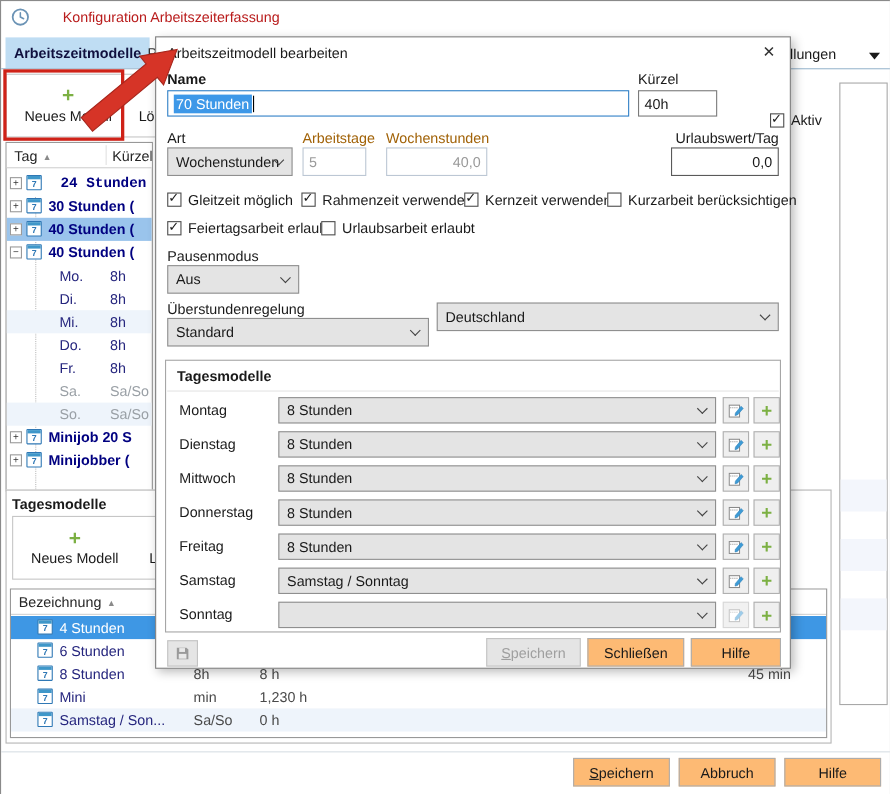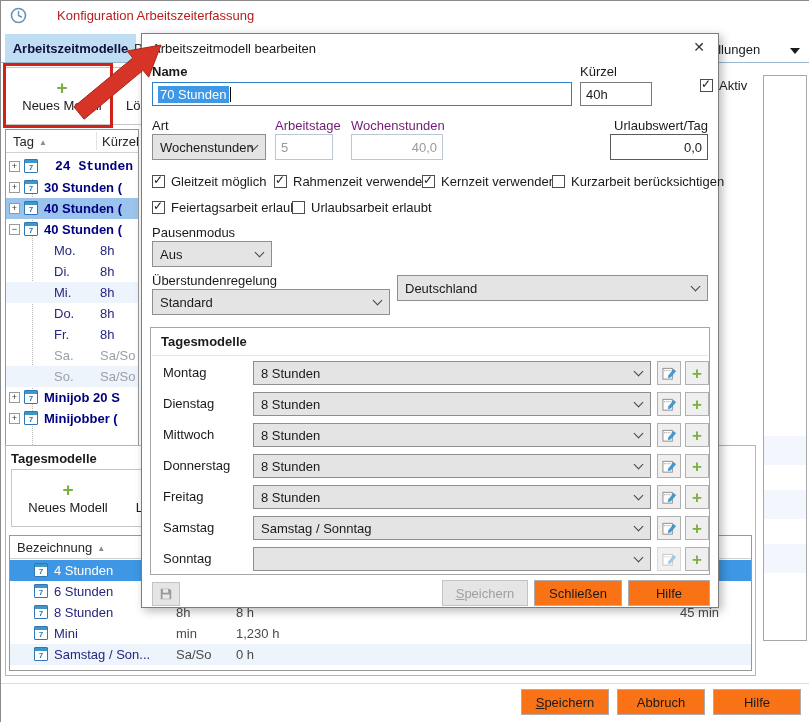--- a/index.html
+++ b/index.html
@@ -43,21 +43,21 @@
   .exp.plus::before{content:"+";}
   .exp.minus::before{content:"−";}
   .cal{position:absolute;top:3px;width:14px;height:14px;border:1px solid #2f78b5;background:#fff;border-radius:1px;}
   .cal::before{content:"";position:absolute;left:0;right:0;top:0;height:3px;background:#3f97c9;}
   .cal::after{content:"7";position:absolute;left:0;right:0;top:3px;text-align:center;
               font-size:8px;font-weight:700;color:#2f78b5;}
   .vguide{position:absolute;width:1px;border-left:1px dotted #bdbdbd;}
   .group-label{position:absolute;font-weight:700;color:#1a1a1a;}
   .group-box{position:absolute;border:1px solid #b5b5b5;background:#fff;}
   
-  .btn{position:absolute;background:#f97316;border:1px solid #adadad;display:flex;align-items:center;
+  .btn{position:absolute;background:#fdba74;border:1px solid #adadad;display:flex;align-items:center;
        justify-content:center;font-size:13px;color:#1a1a1a;cursor:default;}
   .btn.dis{color:#9f9f9f;border-color:#c3c3c3;background:#e5e5e5;}
   .inp{position:absolute;background:#fff;border:1px solid #7a7a7a;display:flex;align-items:center;
        padding:0 5px;overflow:hidden;}
   .inp.right{justify-content:flex-end;}
   .inp.dis{border-color:#bcc7d4;color:#9a9a9a;}
   .inp.dark{border-color:#5a5a5a;}
   .inp.focus{border:1px solid #2f7fc6;}
   .sel-text{background:#3d98e8;color:#fff;padding:1px 2px;}
   .caret{display:inline-block;width:1px;height:15px;background:#000;margin-left:1px;}
@@ -65,21 +65,21 @@
   .combo .ct{position:absolute;left:7px;top:50%;transform:translateY(-50%);white-space:nowrap;color:#1a1a1a;}
   .chev{position:absolute;right:8px;top:50%;width:7px;height:7px;margin-top:-5px;
         border-right:1.5px solid #444;border-bottom:1.5px solid #444;transform:rotate(45deg);}
   .cb{display:inline-block;width:13px;height:13px;border:1px solid #4d4d4d;background:#fff;
       position:relative;vertical-align:-2px;}
   .cb.checked::after{content:"✓";position:absolute;left:0px;top:-3px;font-size:12px;color:#1a1a1a;}
   .cb-item{position:absolute;white-space:nowrap;}
   .cb-item .cb-label{margin-left:6px;}
   .lbl{position:absolute;white-space:nowrap;}
   .lbl.b{font-weight:700;}
-  .lbl.grey{color:#701a75;}
+  .lbl.grey{color:#a16207;}
   .ebtn,.pbtn{position:absolute;width:24px;height:24px;border:1px solid #b0b0b0;background:#efefef;
               display:flex;align-items:center;justify-content:center;}
   .ebtn.dis{background:#e4e4e4;opacity:.5;}
   .pbtn .plus-icon{font-size:17px;line-height:15px;}
   
   .dialog{position:absolute;left:140px;top:32px;width:578px;height:575px;background:#fff;
           border:1px solid #7d7d7d;box-shadow:3px 3px 9px rgba(0,0,0,.28);z-index:10;}
   .dlg-title{position:absolute;left:10px;top:7px;color:#1a1a1a;}
   .dlg-close{position:absolute;right:10px;top:5px;width:18px;height:18px;text-align:center;
              font-size:14px;color:#333;cursor:default;}
@@ -259,21 +259,21 @@
     <span class="lbl b" style="left:10px;top:30px;">Name</span>
     <div class="inp focus" style="left:10px;top:48px;width:420px;height:24px;">
       <span class="sel-text">70 Stunden</span>
         <span class="caret"></span>
     </div>
 
     <span class="lbl" style="left:438px;top:30px;">Kürzel</span>
     <div class="inp" style="left:438px;top:48px;width:72px;height:24px;">
       <span>40h</span>
     </div>
-    <span class="cb-item" style="left:522px;top:44px;padding-left:36px;">
+    <span class="cb-item" style="left:522px;top:68px;padding-left:36px;">
       <span class="cb checked"></span><span class="cb-label">Aktiv</span>
     </span>
 
     <span class="lbl" style="left:10px;top:84px;">Art</span>
     <div class="combo" style="left:10px;top:100px;width:114px;height:26px;">
       <span class="ct">Wochenstunden</span>
         <span class="chev"></span>
     </div>
     <span class="lbl grey" style="left:133px;top:84px;">Arbeitstage</span>
     <div class="inp dis" style="left:133px;top:100px;width:58px;height:26px;">

